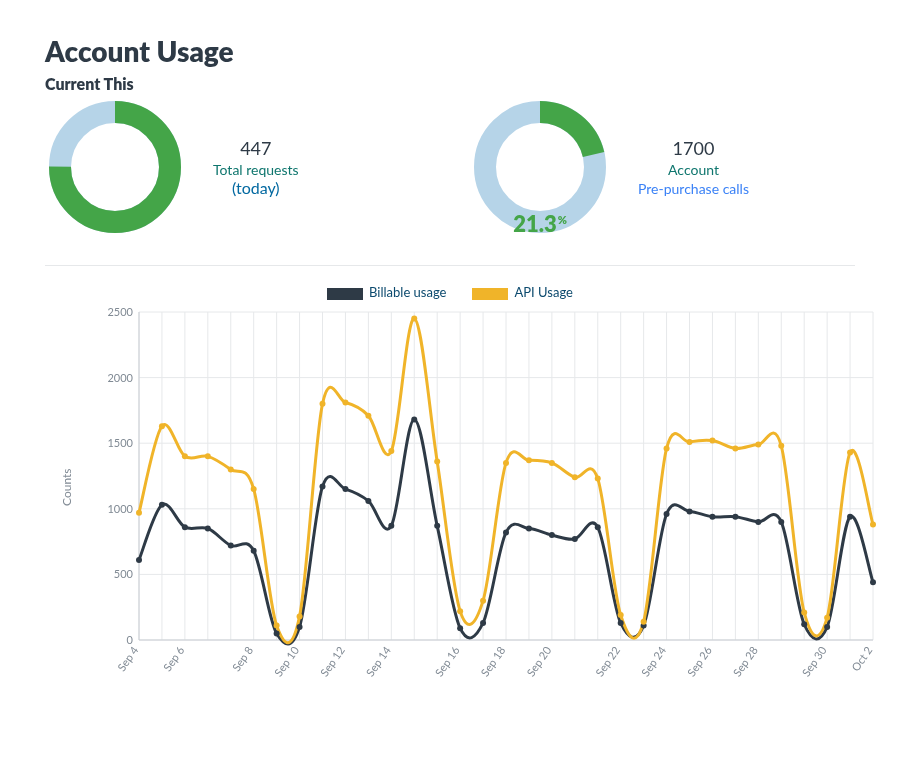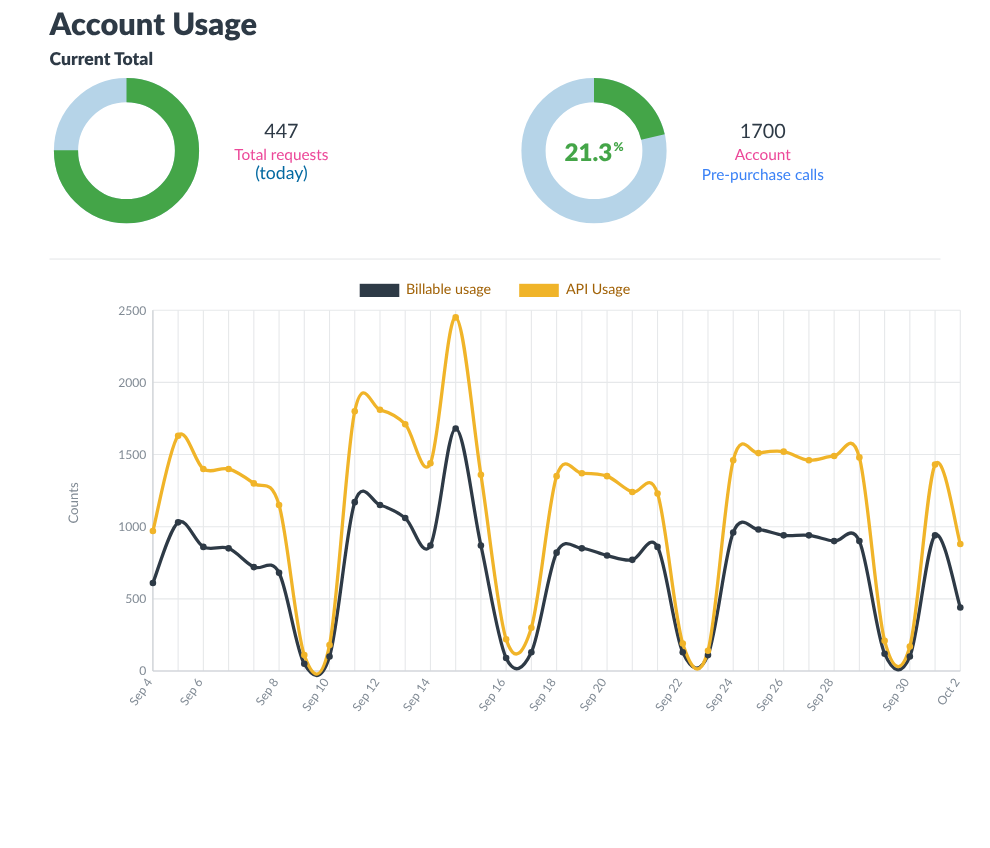--- a/index.html
+++ b/index.html
@@ -2,21 +2,21 @@
 <html><head>
 <meta charset="utf-8">
 <style>
   * { box-sizing: border-box; }
   body {
     margin: 0;
     font-family: "Lato","Helvetica Neue",Arial,sans-serif;
     background: #fff;
     color: #2e3a46;
   }
-  .page { padding: 4px 45px 30px 45px; width: 900px; }
+  .page { padding: 34px 45px 30px 45px; width: 900px; }
   h1 {
     font-size: 28px;
     font-weight: 800;
     color: #2e3a46;
     margin: 0 0 6px 0;
   }
   h2 {
     font-size: 16px;
     font-weight: 800;
     color: #2e3a46;
@@ -36,51 +36,51 @@
   }
   .donut-block {
     display: flex;
     align-items: center;
     gap: 28px;
     flex: 1;
   }
   .donut-wrap { position: relative; width: 140px; height: 140px; }
   .donut-center {
     position: absolute; inset: 0;
-    display: flex; align-items: center; justify-content: center;
+    display: flex; align-items: flex-end; justify-content: center;
     font-weight: 800; color: #44a548;
   }
   .donut-center .pct { font-size: 22px; }
   .donut-center sup { font-size: 11px; margin-left:1px; }
   .donut-meta { text-align: center; }
   .big-num { font-size: 18px; color:#2e3a46; margin-bottom:2px;}
-  .metalabel { font-size: 14px; color:#ec4899; }
+  .metalabel { font-size: 14px; color:#0f766e; }
   .metalabel2 { font-size: 16px; color:#0369a1;text-align:center; }
   .link { color:#3b82f6; font-size:14px; text-decoration:none; display:inline-block; margin-top:2px;}
 
   .chart-box { position:relative; padding-left:58px; }
   .y-title {
     position:absolute; left:14px; top: 200px;
     transform: rotate(-90deg); transform-origin: left top;
     font-size:12px; color:#808a94;
   }
   .chart-legend {
     display:flex; justify-content:center; align-items:center;
-    gap: 26px; font-size:13px; color:#a16207; margin-bottom:6px;
+    gap: 26px; font-size:13px; color:#0c4a6e; margin-bottom:6px;
   }
   .swatch { display:inline-block; width:36px; height:12px; vertical-align:middle; margin-right:6px;}
   svg.plot { display:block; }
   .ytick, .xtick { font-size:11px; fill:#808a94; font-family:inherit;}
 </style>
 </head>
 <body>
 
 <div class="page">
   <h1>Account Usage</h1>
-  <h2>Current Total</h2>
+  <h2>Current This</h2>
 
   <div class="donut-row">
 
     <div class="donut-block">
       <div class="donut-wrap">
         <svg width="140" height="140" viewBox="0 0 140 140">
           <circle cx="70" cy="70" r="55" fill="none" stroke="#b6d4e8" stroke-width="22"></circle>
           <circle id="donut1-arc" cx="70" cy="70" r="55" fill="none" stroke="#44a548" stroke-width="22" transform="rotate(-90 70 70)" stroke-dasharray="259.18139392115796 86.3937979737193"></circle>
         </svg>
       </div>

